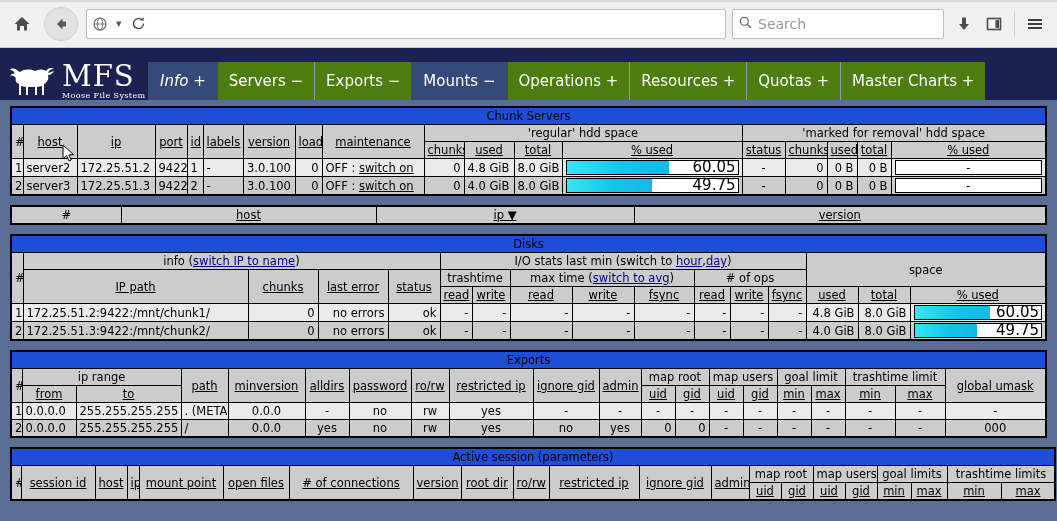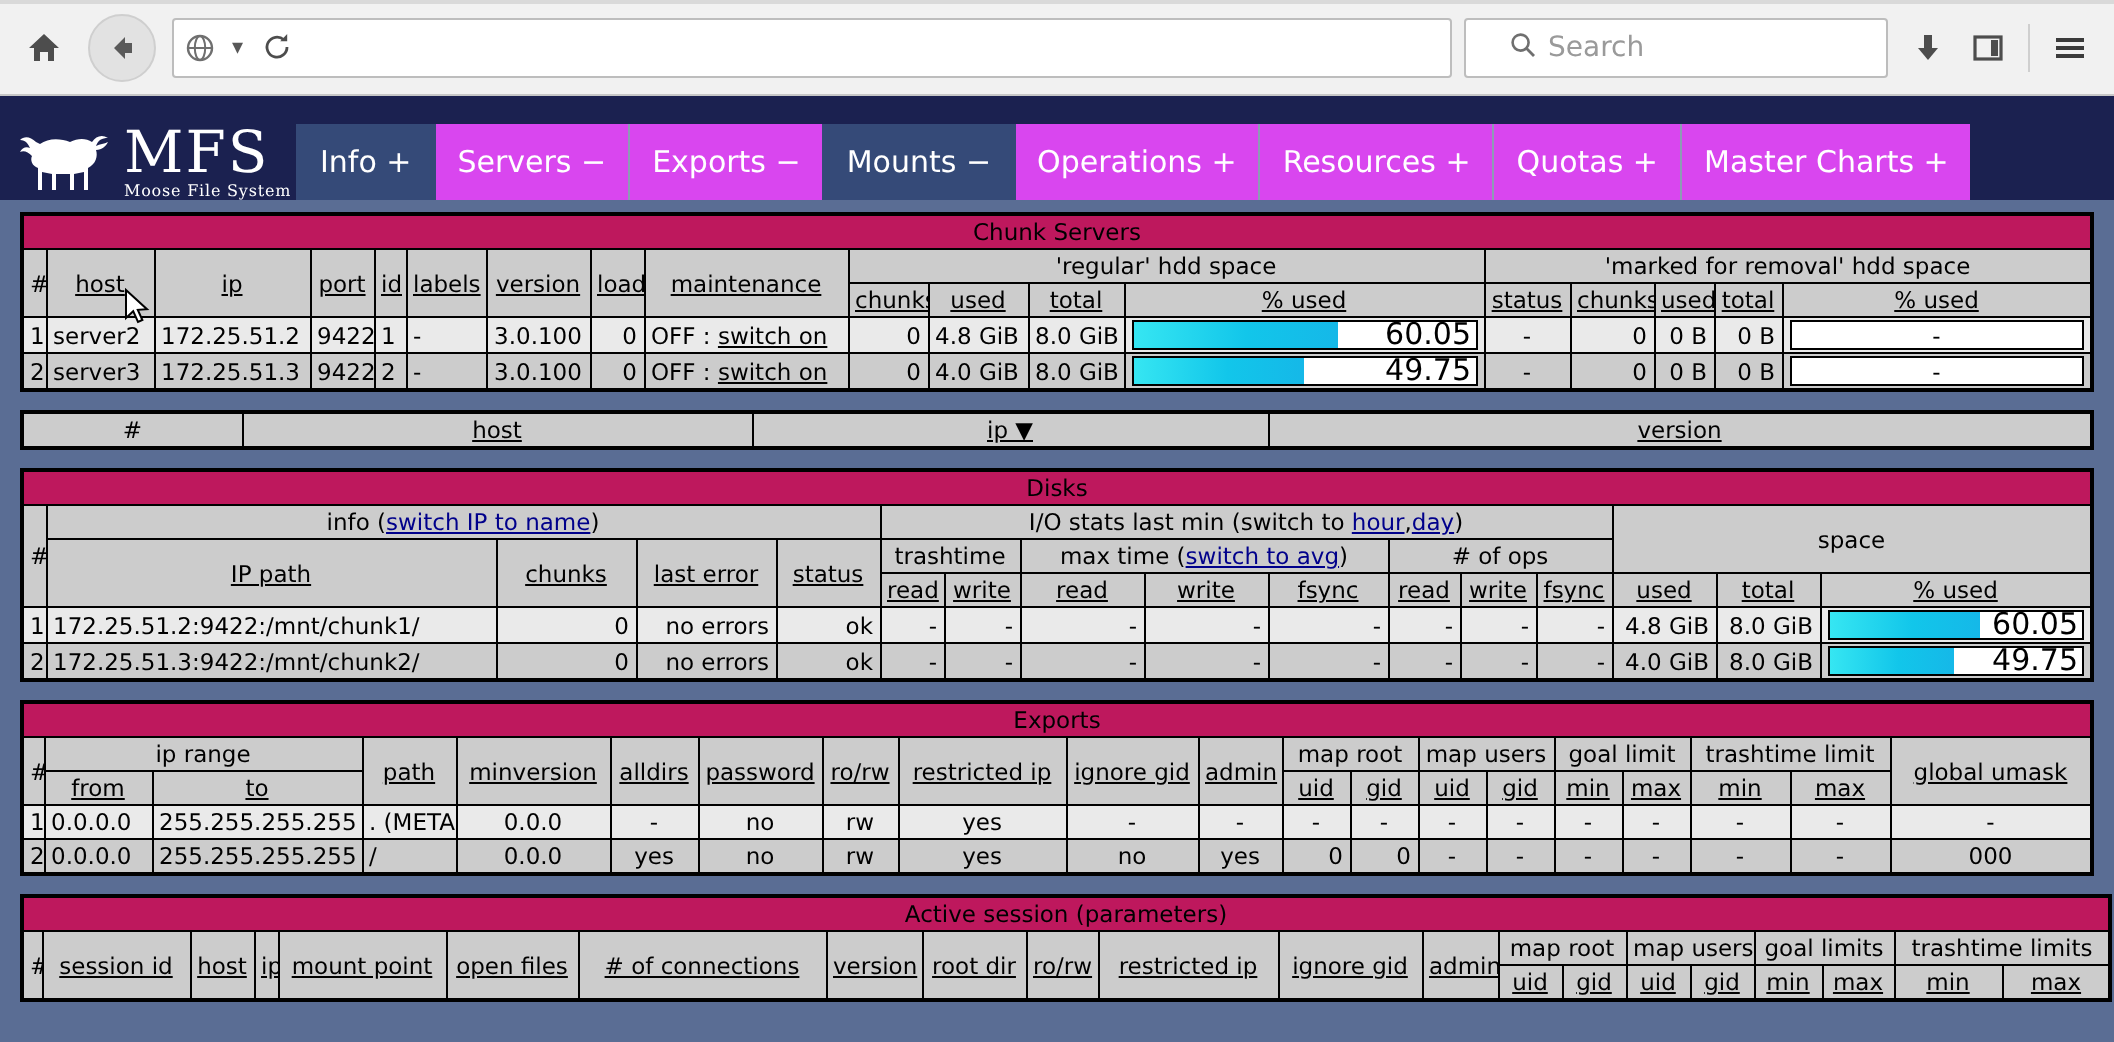--- a/index.html
+++ b/index.html
@@ -66,21 +66,21 @@
   }
   .url-text b { color: #1b1b1b; font-weight: 700; }
   .url-caret { flex:none; color:#585858; font-size: 11px; padding: 0 4px;}
   .url-reload { flex:none; color:#4d4d4d; display:flex; align-items:center; }
   .searchbar {
     width: 212px; height: 30px;
     background: #ffffff;
     border: 1px solid #bdbdbd;
     border-radius: 2px;
     display: flex; align-items: center;
-    padding: 0 22px; gap: 6px;
+    padding: 0 6px; gap: 6px;
     flex: none;
   }
   .search-ph { font-size: 14px; color: #9a9a9a; }
   .tool-icons { display: flex; align-items: center; gap: 2px; flex: none; }
   .vsep { width:1px; height:24px; background:#cfcfcf; margin: 0 4px; }
 
   
   .page {
     height: 473px;
     background: #5a6d94;
@@ -122,26 +122,26 @@
     flex: 1 1 auto;
     overflow: hidden;
   }
   .menu-item {
     height: 38px;
     display: flex;
     align-items: center;
     padding: 0 11px;
     color: #ffffff;
     font-size: 15px;
-    background: #d946ef;
+    background: #4d7c0f;
     border-left: 1px solid #8e9bb5;
     white-space: nowrap;
     flex: none;
   }
-  .menu-item:first-child { border-left: none; }
+  .menu-item:first-child { border-left: none; font-style: italic; }
   .menu-item.active {
     background: #354a78;
     border-left: 1px solid #354a78;
   }
   .menu-item.active + .menu-item { border-left: 1px solid #354a78; }
 
   .content { padding: 6px 10px 0 10px; }
 
   .sec { margin-bottom: 9px; }
   table.mfs {
@@ -156,21 +156,21 @@
   table.mfs td, table.mfs th {
     border: 1px solid #000000;
     padding: 1px 3px;
     font-weight: normal;
     line-height: 14px;
     height: 17px;
     overflow: hidden;
     white-space: nowrap;
   }
   .sec-title {
-    background: #be185d;
+    background: #1d4ed8;
     text-align: center;
     font-weight: bold;
     font-size: 11.5px;
     border: none !important;
     border-bottom: 1px solid #000 !important;
     height: 16px;
   }
   th.h {
     background: #cccccc;
     text-align: center;

